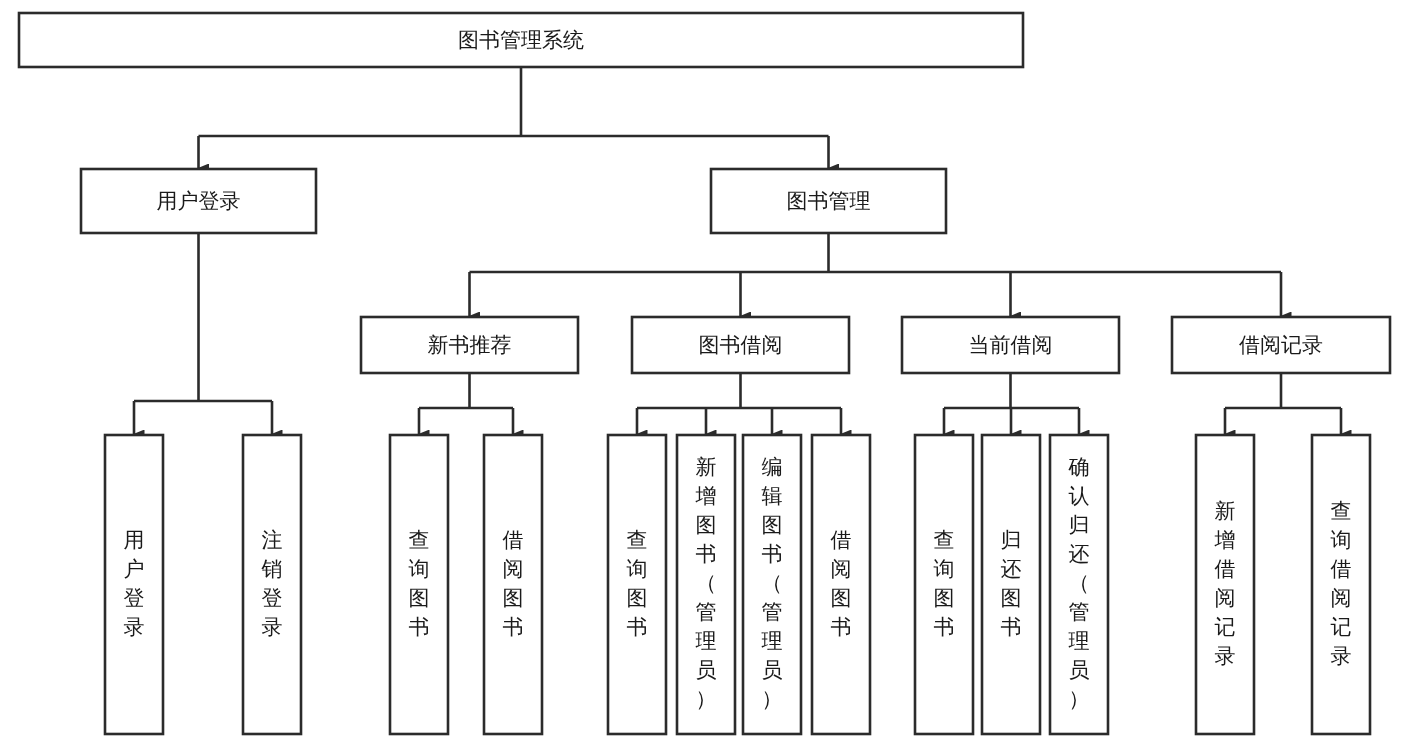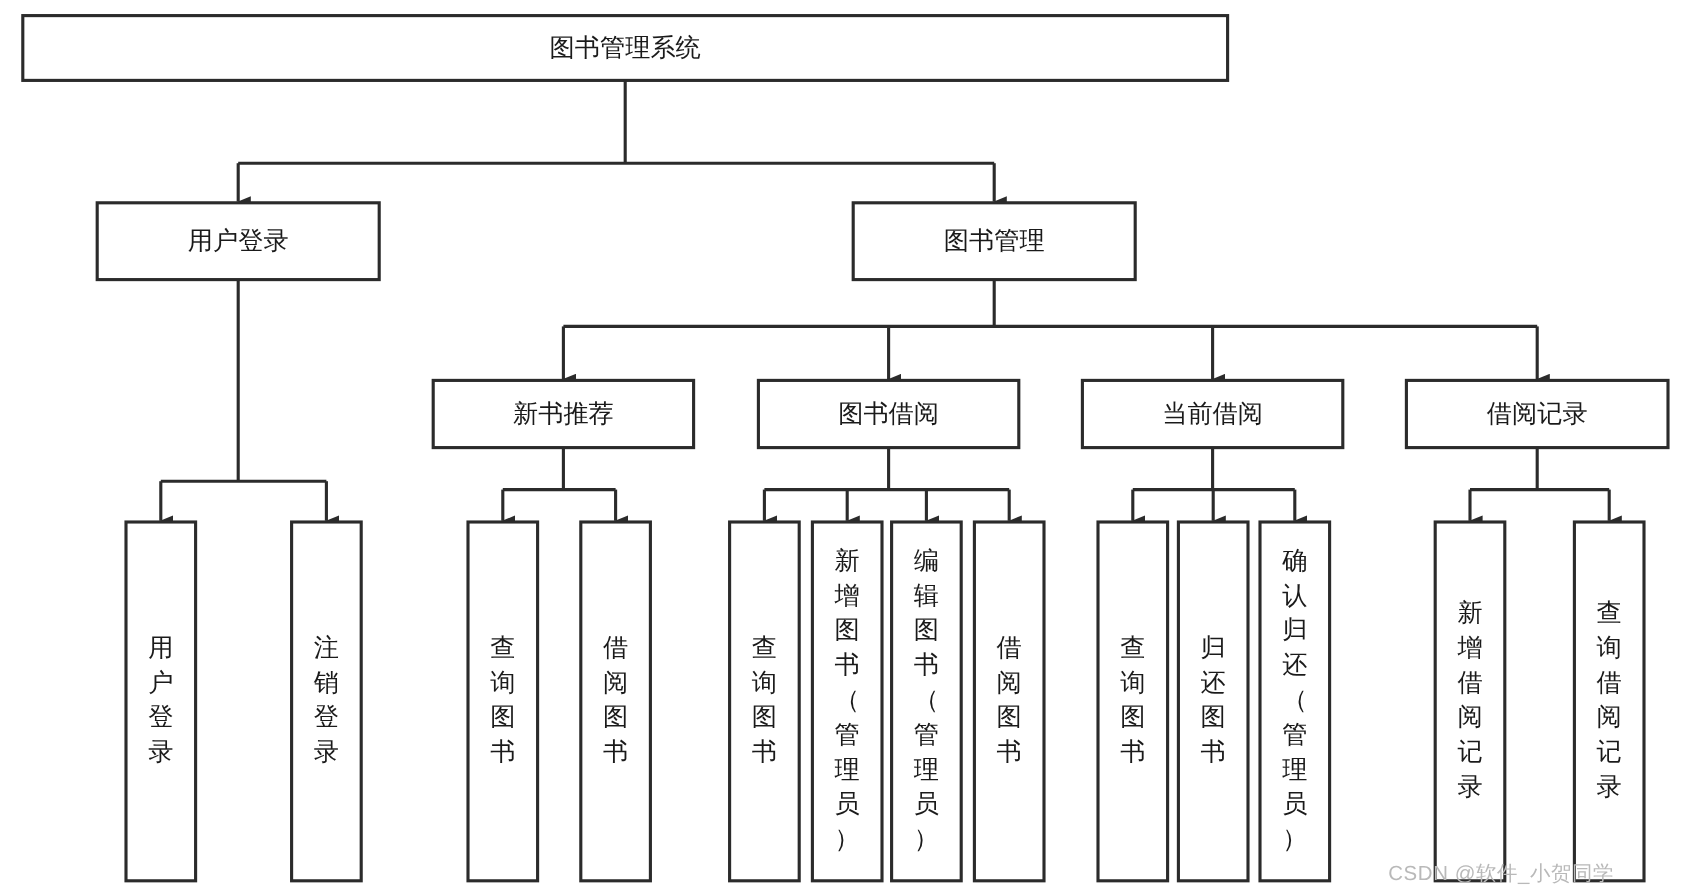--- a/index.html
+++ b/index.html
@@ -185,14 +185,13 @@
           <rect x="1196" y="435" width="58" height="299" class="node-rect"></rect>
           <text x="1225" class="node-label-v"><tspan x="1225" y="512" dominant-baseline="middle">新</tspan><tspan x="1225" y="541" dominant-baseline="middle">增</tspan><tspan x="1225" y="570" dominant-baseline="middle">借</tspan><tspan x="1225" y="599" dominant-baseline="middle">阅</tspan><tspan x="1225" y="628" dominant-baseline="middle">记</tspan><tspan x="1225" y="657" dominant-baseline="middle">录</tspan></text>
         </g>
         <g>
           <rect x="1312" y="435" width="58" height="299" class="node-rect"></rect>
           <text x="1341" class="node-label-v"><tspan x="1341" y="512" dominant-baseline="middle">查</tspan><tspan x="1341" y="541" dominant-baseline="middle">询</tspan><tspan x="1341" y="570" dominant-baseline="middle">借</tspan><tspan x="1341" y="599" dominant-baseline="middle">阅</tspan><tspan x="1341" y="628" dominant-baseline="middle">记</tspan><tspan x="1341" y="657" dominant-baseline="middle">录</tspan></text>
         </g>
       </g>
   </svg>
 
-  <div class="watermark">CSDN @软件_小贺同学</div>
 </div>
 
 </body></html>

